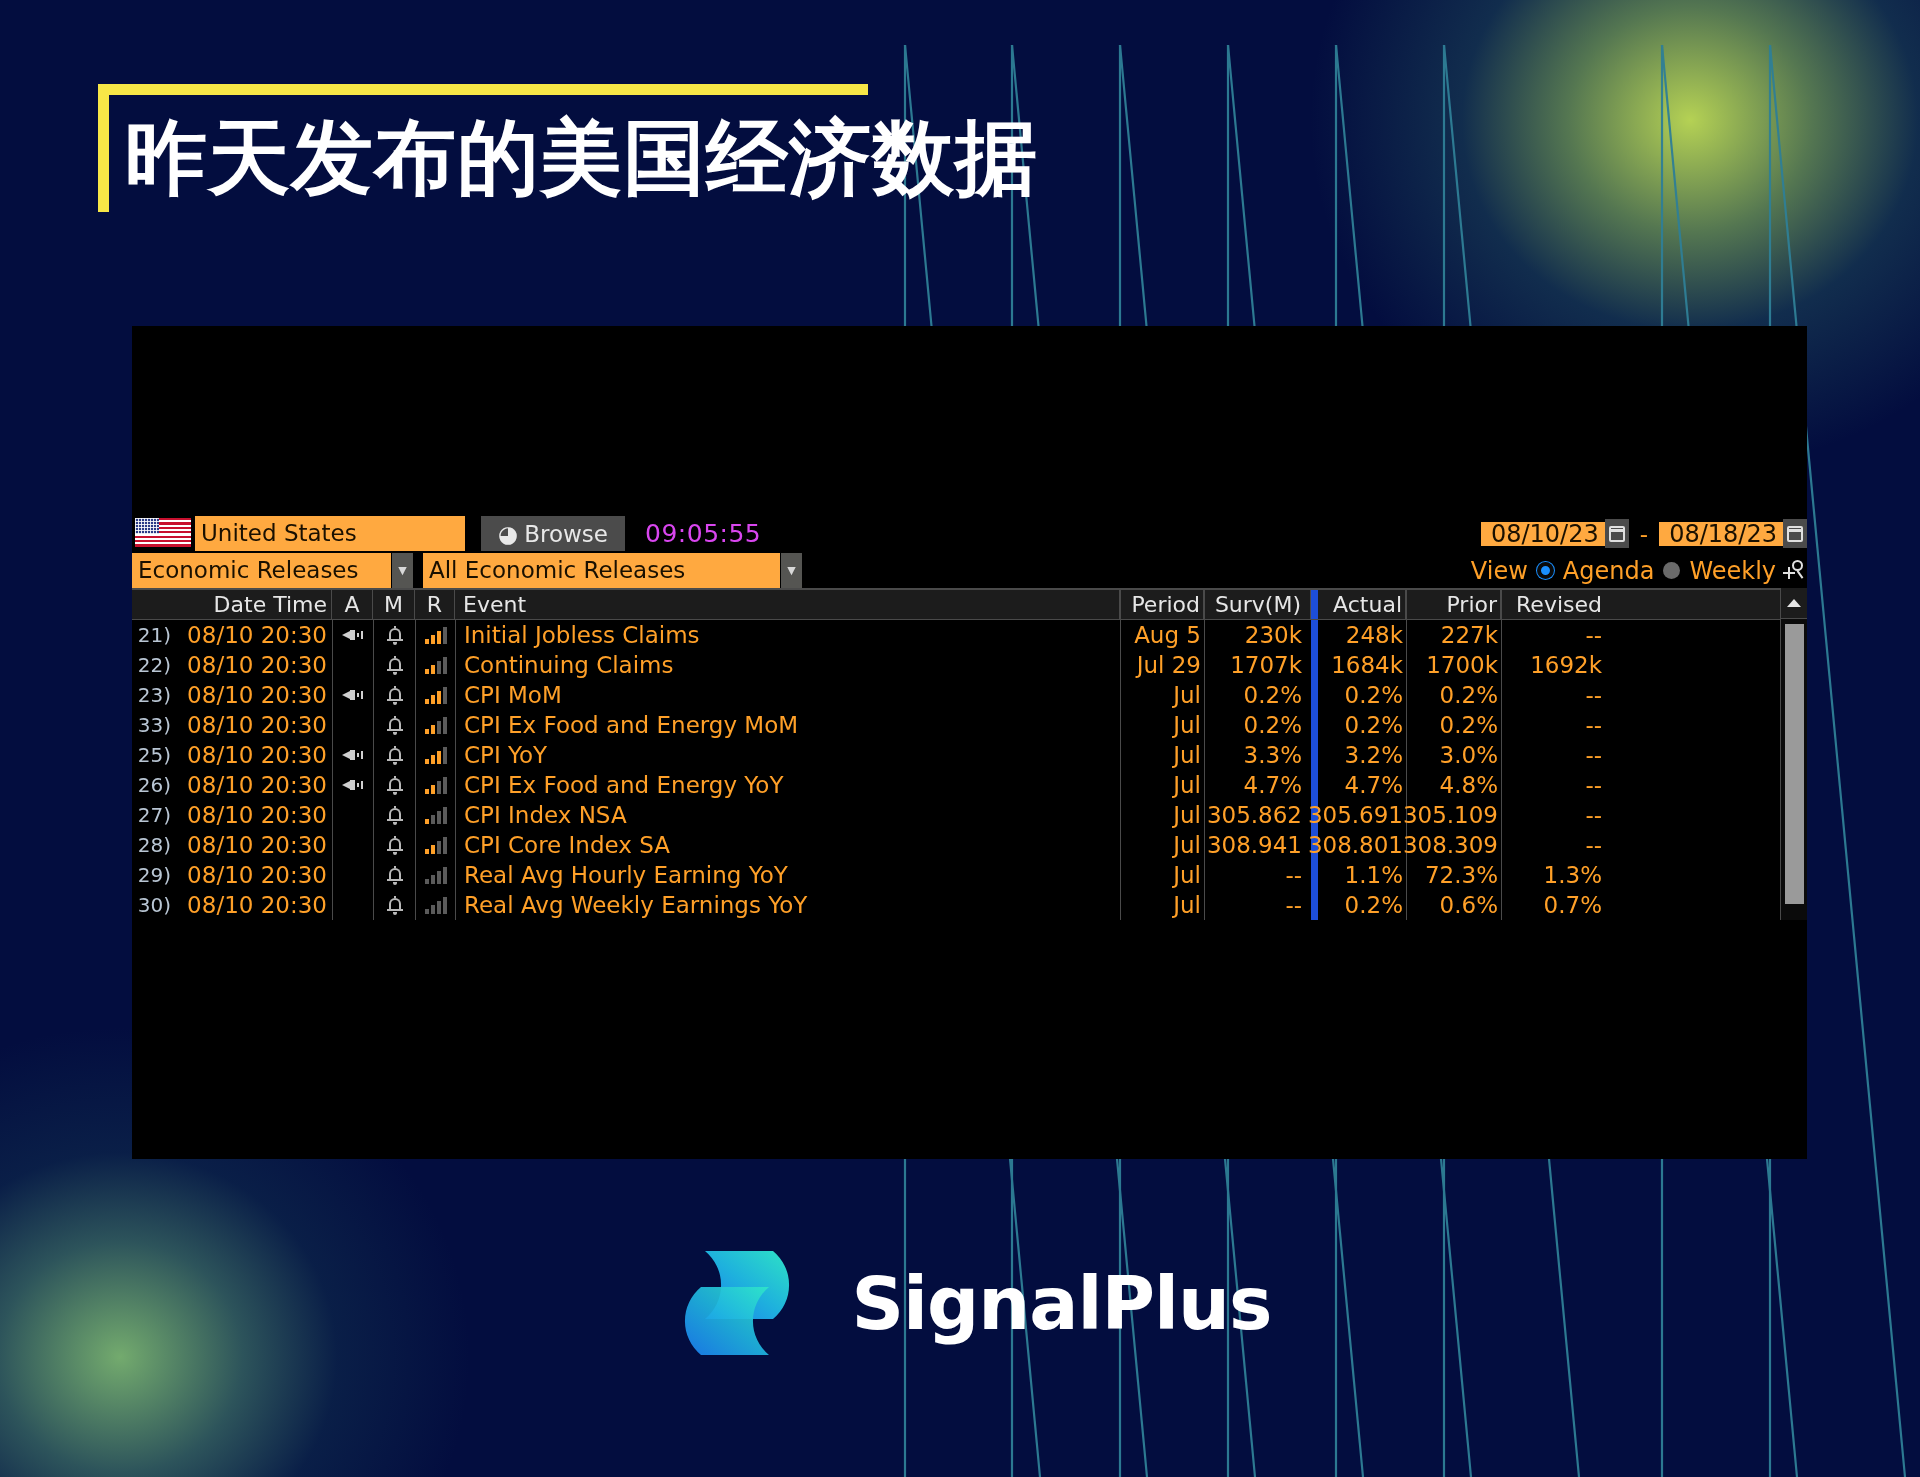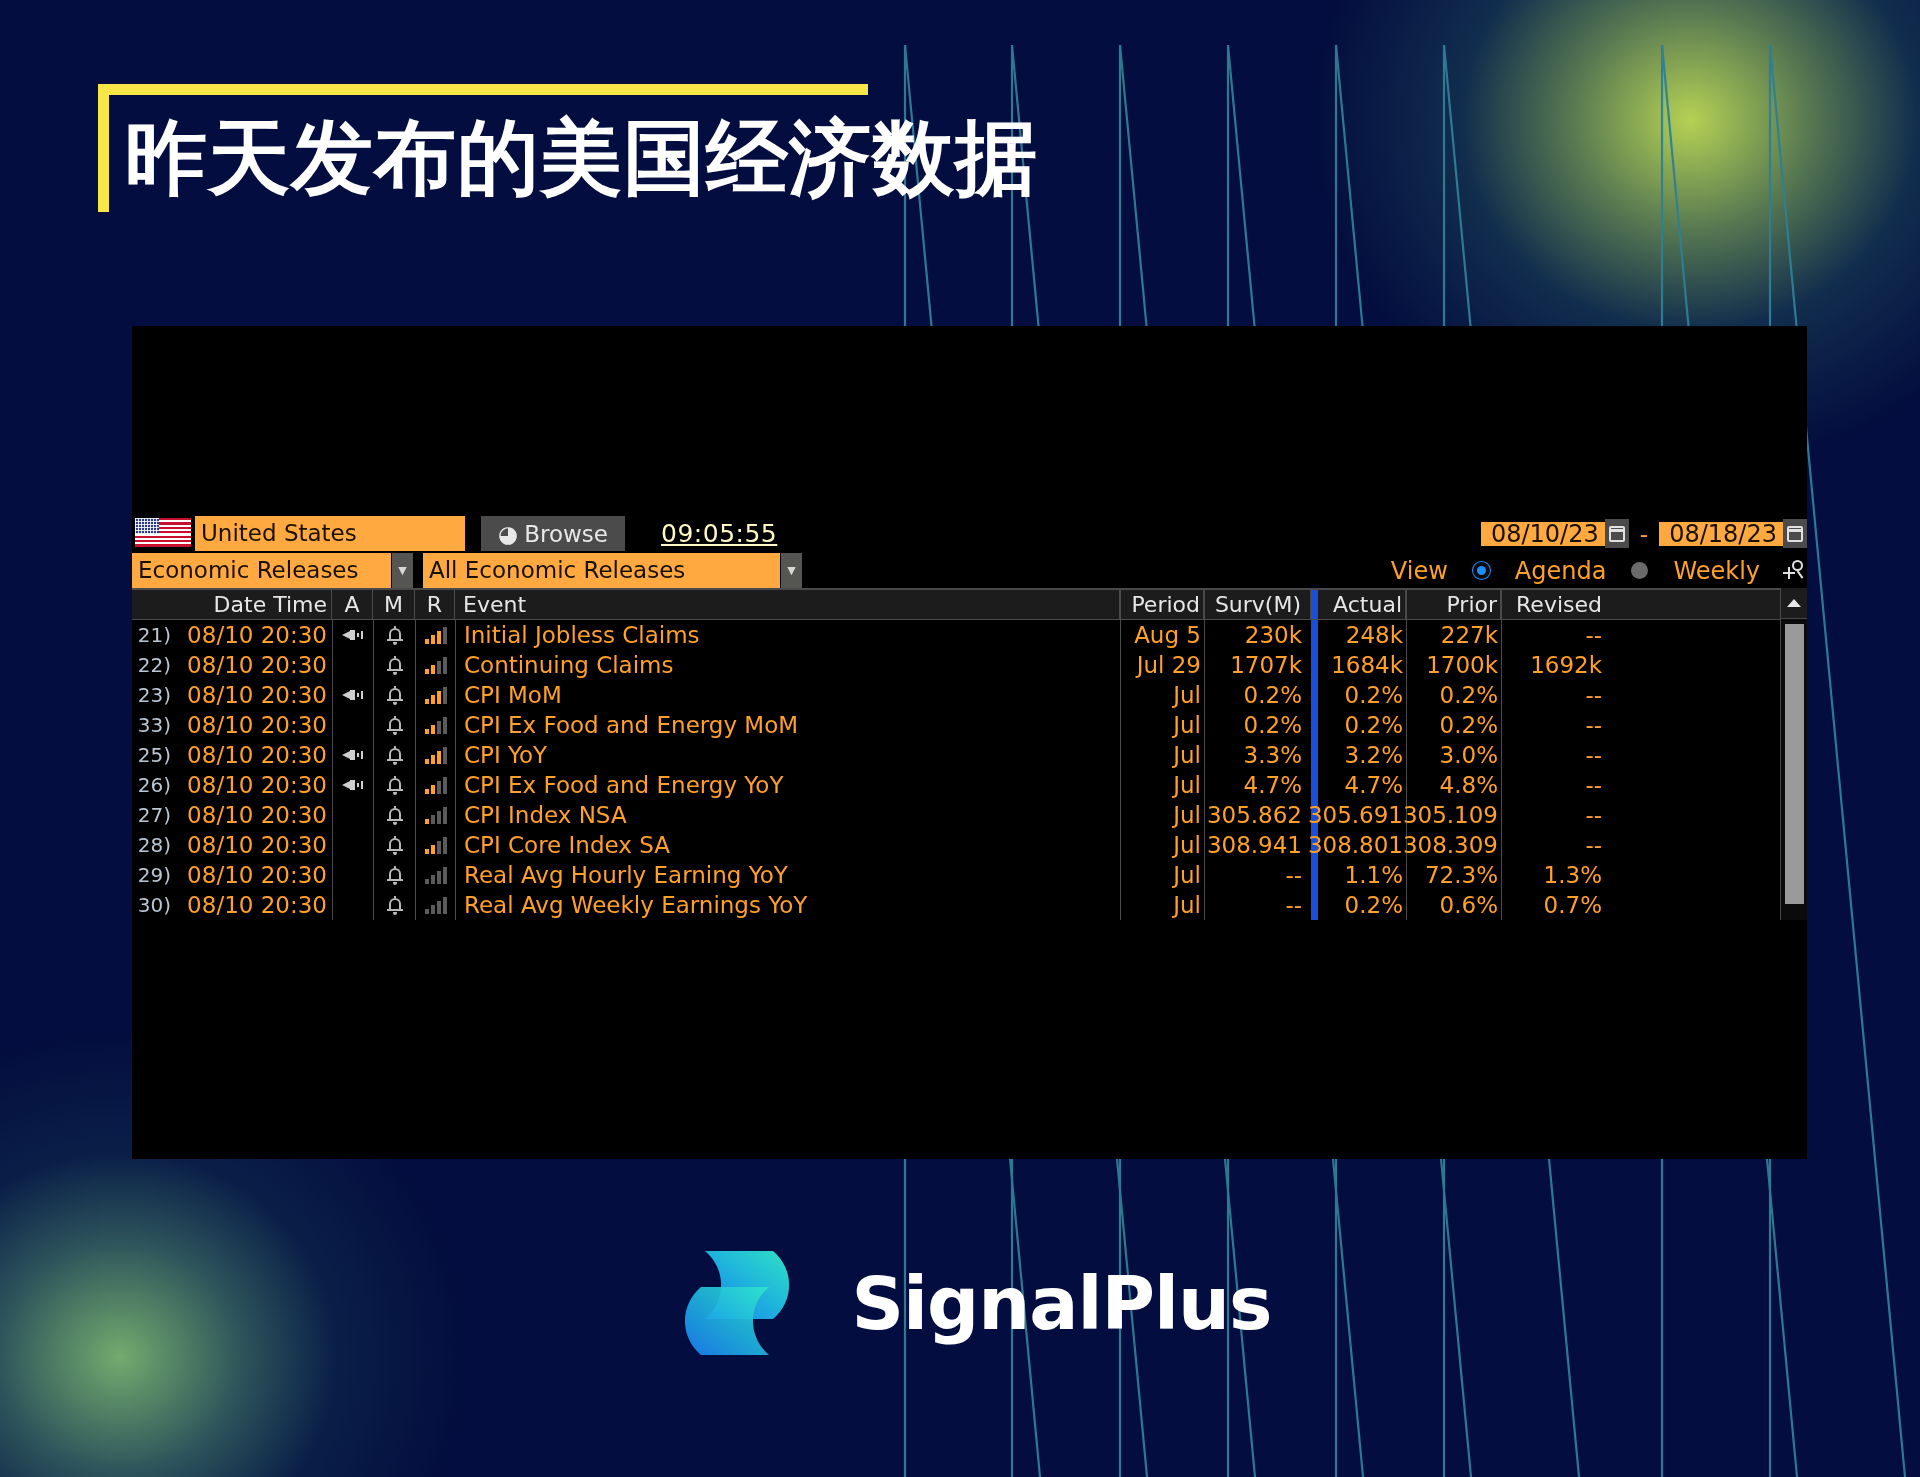--- a/index.html
+++ b/index.html
@@ -127,26 +127,25 @@
     color: #e8e8e8;
     font-size: 23px;
     display: flex;
     align-items: center;
     justify-content: center;
     gap: 6px;
     padding: 0 14px;
     white-space: nowrap;
   }
   .clock {
-    color: #fef9c3;
+    color: #d946ef;
     font-size: 25px;
     display: flex; align-items: center;
-    padding-left: 36px;
+    padding-left: 20px;
     letter-spacing: 0.5px;
-    text-decoration: underline;
   }
   .tb-right {
     position: absolute;
     right: 0; top: 0;
     display: flex;
     align-items: center;
     height: 35px;
   }
   .datebox {
     background: #ffa940;
@@ -173,21 +172,21 @@
     margin-top: 2px;
   }
   .view-area {
     position: absolute;
     right: 0; top: 0;
     height: 35px;
     display: flex;
     align-items: center;
     color: #ffa028;
     font-size: 24px;
-    gap: 25px;
+    gap: 9px;
     white-space: nowrap;
   }
   .radio {
     width: 17px; height: 17px;
     border-radius: 50%;
     display: inline-block;
     flex: none;
   }
   .radio.on  { background: #1a8fff; box-shadow: inset 0 0 0 4px #0b0b0b, 0 0 0 1px #1a8fff; }
   .radio.off { background: #6a6a6a; }

